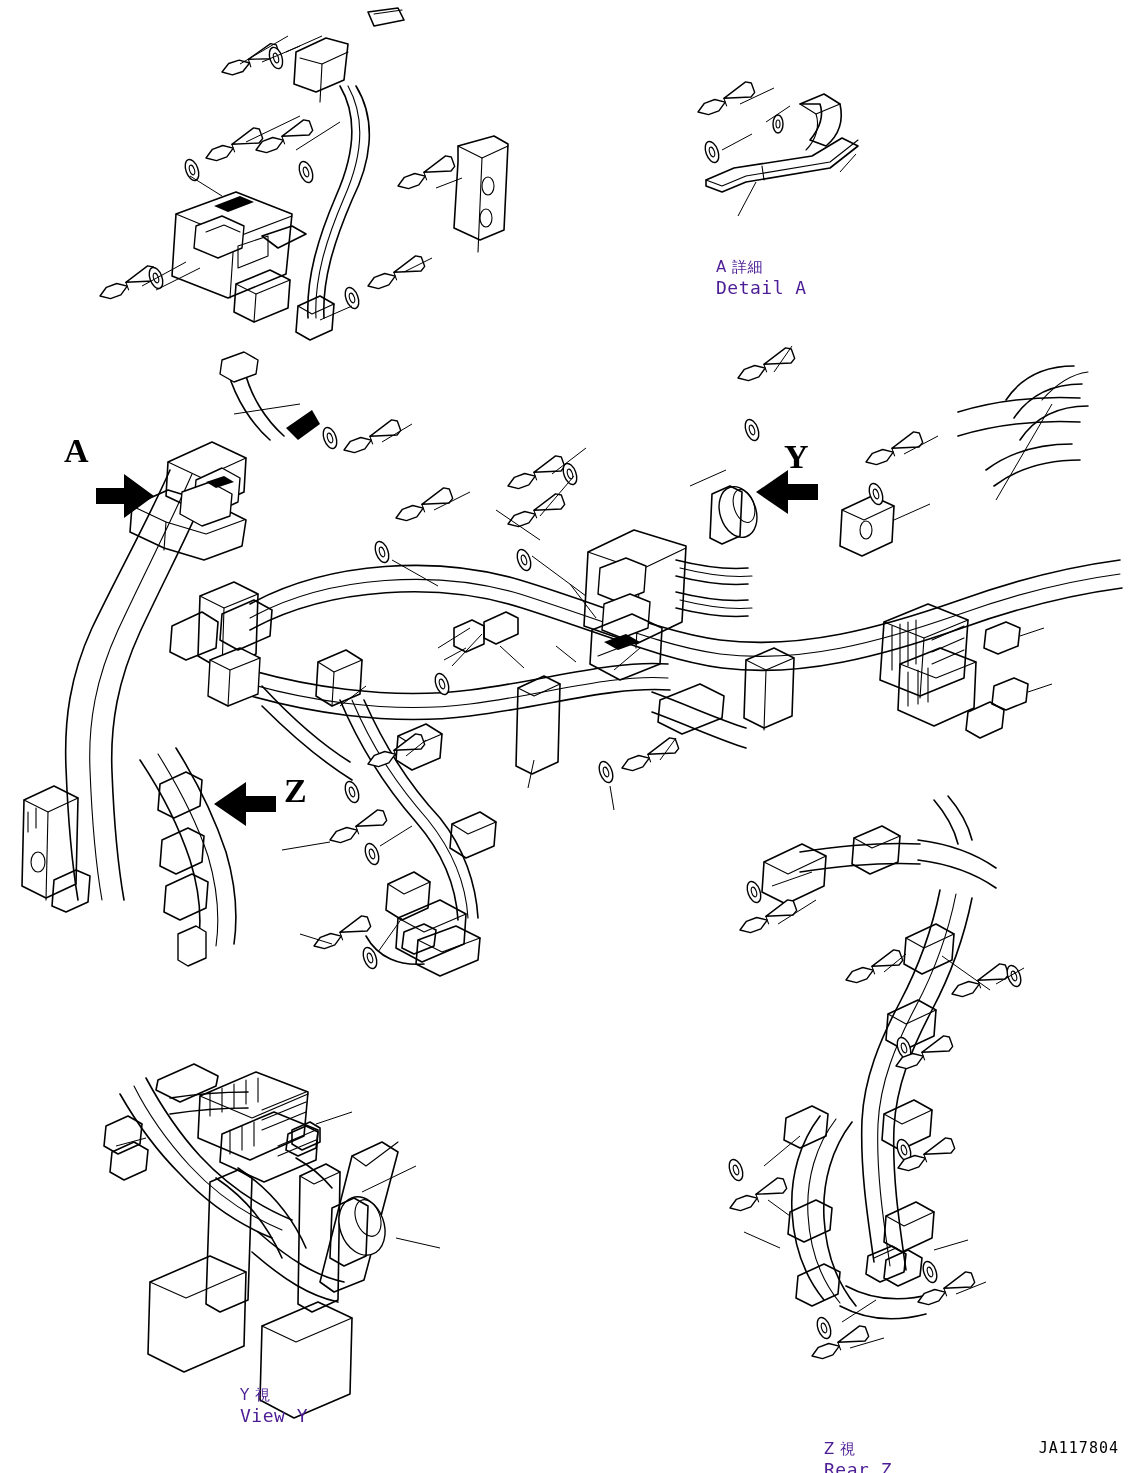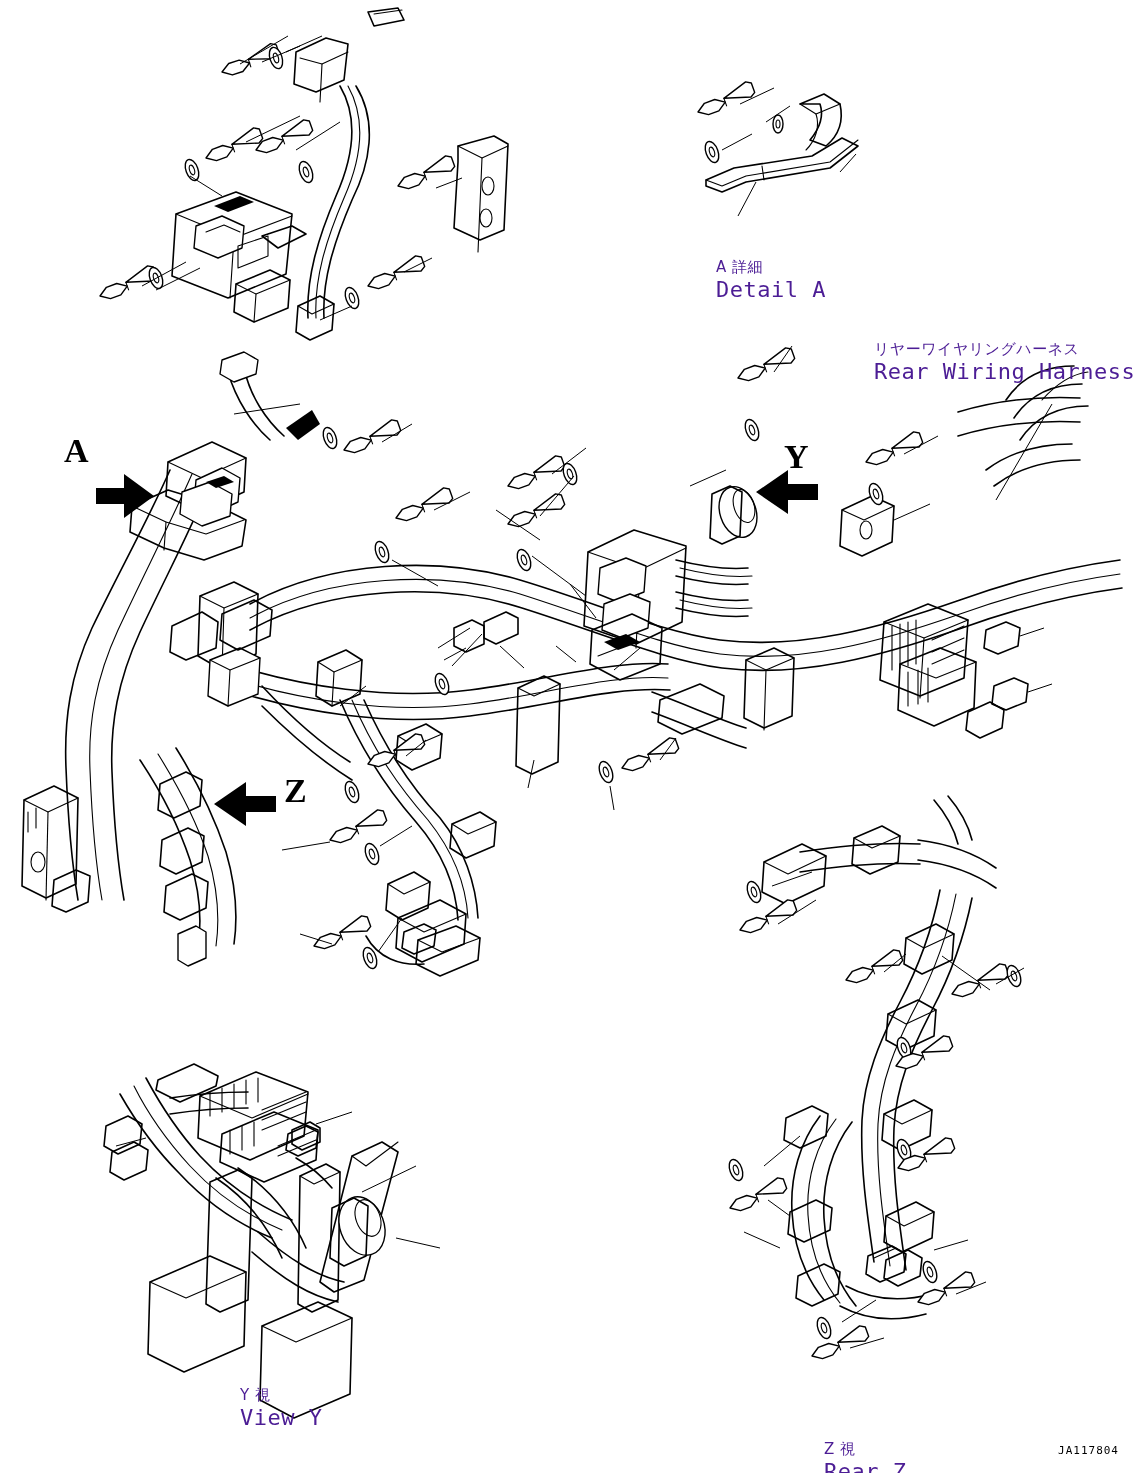--- a/index.html
+++ b/index.html
@@ -31,29 +31,29 @@
     font-size: 34px;
     color: #000;
   }
   .cap-jp {
     font-family: "DejaVu Sans", sans-serif;
     font-size: 15px;
     letter-spacing: 0.5px;
   }
   .cap-en {
     font-family: "DejaVu Sans Mono", monospace;
-    font-size: 22px;
+    font-size: 18px;
     letter-spacing: 0.5px;
   }
   .drawing-no {
     position: absolute;
     right: 18px;
     bottom: 16px;
     font-family: "DejaVu Sans Mono", monospace;
-    font-size: 11px;
+    font-size: 15px;
     letter-spacing: 1px;
     color: #000;
   }
   .cap-block {
     position: absolute;
     color: #4c1d95;
   }
 </style>
 </head>
 <body>
@@ -510,24 +510,20 @@
 
   <div class="callout-letter" style="left:784px; top:438px;">Y</div>
 
   <div class="callout-letter" style="left:284px; top:772px;">Z</div>
 
   <div class="cap-block" style="left:716px; top:258px;">
     <div class="cap-jp">A 詳細</div>
     <div class="cap-en">Detail A</div>
   </div>
 
-  <div class="cap-block" style="left:874px; top:340px;">
-    <div class="cap-jp">リヤーワイヤリングハーネス</div>
-    <div class="cap-en">Rear Wiring Harness</div>
-  </div>
 
   <div class="cap-block" style="left:240px; top:1386px;">
     <div class="cap-jp">Y 視</div>
     <div class="cap-en">View Y</div>
   </div>
 
   <div class="cap-block" style="left:824px; top:1440px;">
     <div class="cap-jp">Z 視</div>
     <div class="cap-en">Rear Z</div>
   </div>

